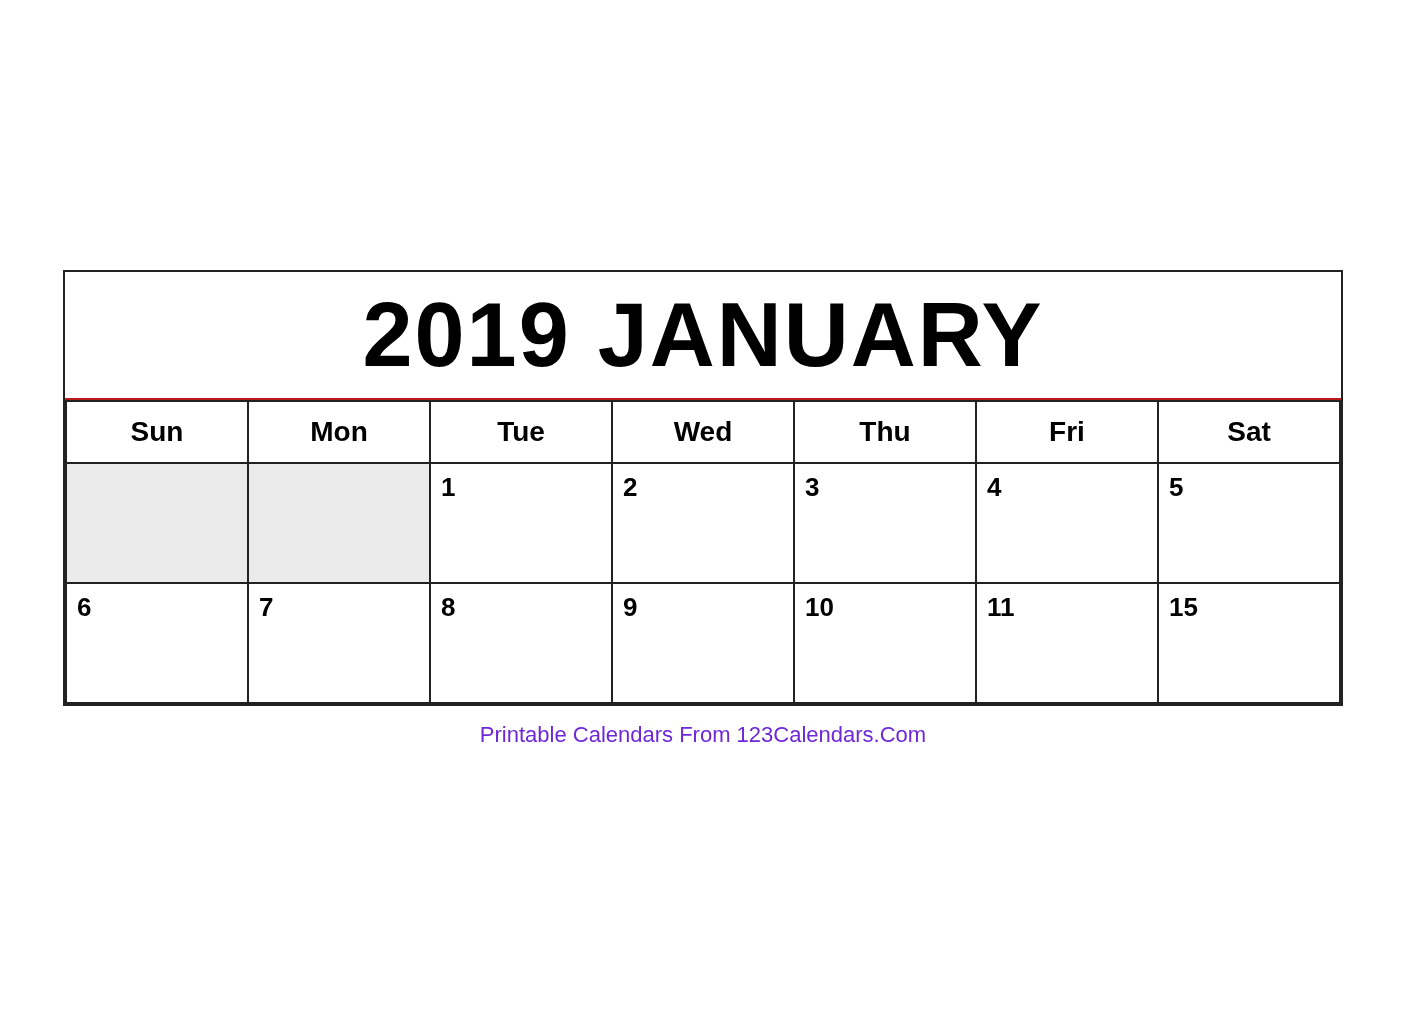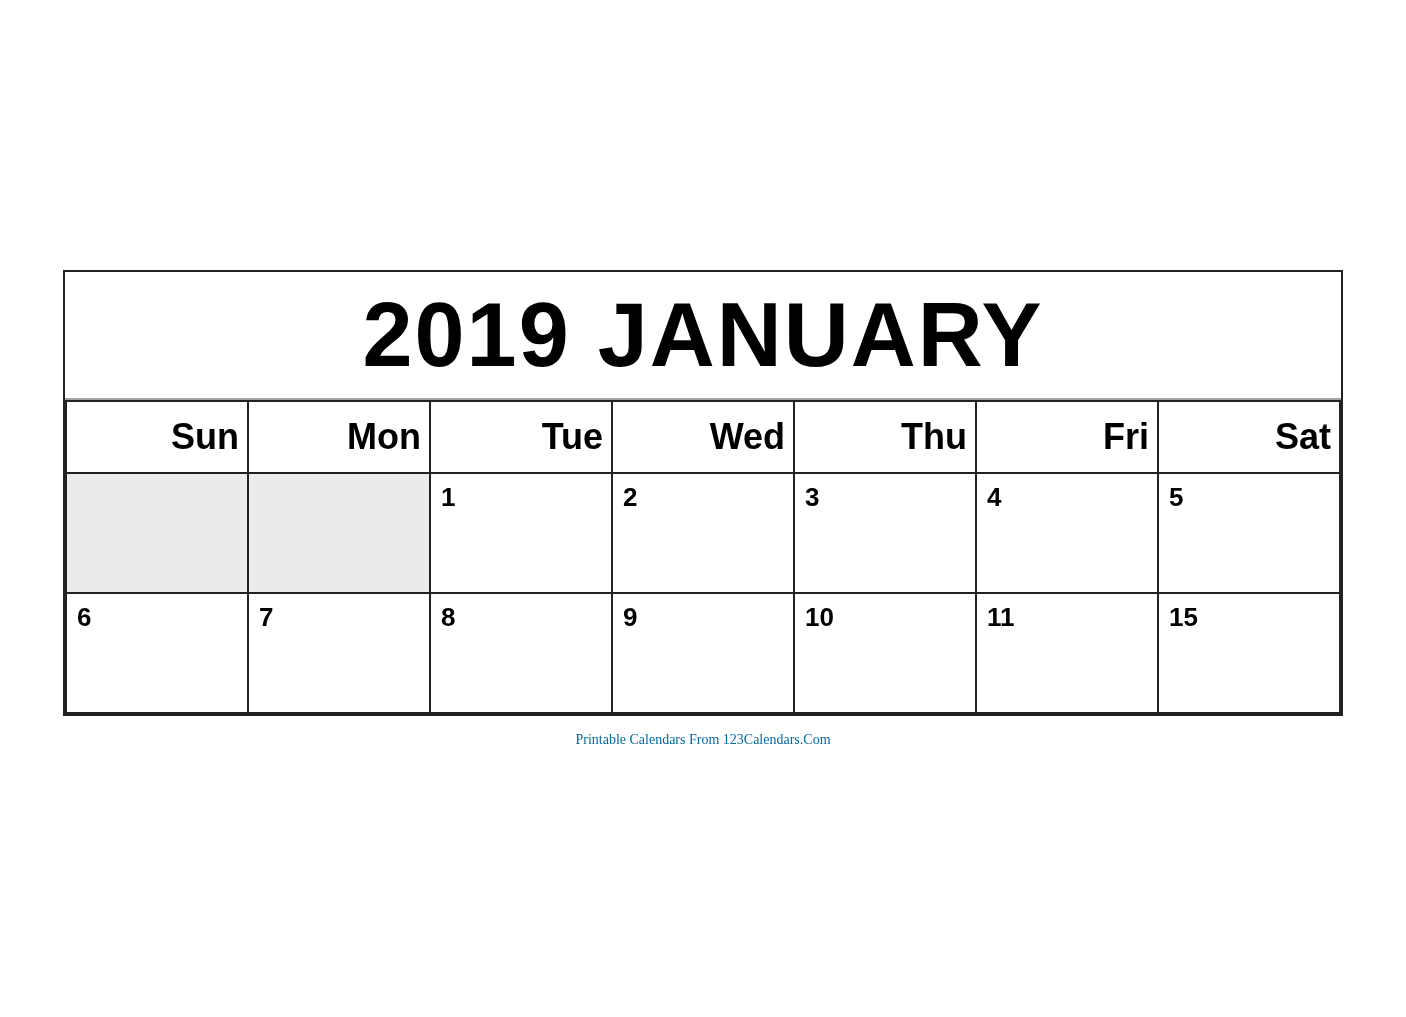--- a/index.html
+++ b/index.html
@@ -25,41 +25,41 @@
     }
 
     .calendar-container {
       border: 2px solid #222;
       background: #fff;
     }
 
     .calendar-header {
       text-align: center;
       padding: 18px 6px;
-      border-bottom: 2px solid #a3a3a3;
+      border-bottom: 2px solid #b91c1c;
     }
 
     .calendar-title {
       font-size: 90px;
       font-weight: 900;
       color: #000;
       line-height: 1;
       letter-spacing: 2px;
     }
 
     .calendar-grid {
       width: 100%;
       border-collapse: collapse;
     }
 
     .calendar-grid th {
       border: 2px solid #222;
-      text-align: right;
+      text-align: center;
       padding: 14px 8px;
-      font-size: 36px;
+      font-size: 28px;
       font-weight: 700;
       background: #fff;
       color: #000;
     }
 
     .calendar-grid td {
       border: 2px solid #222;
       width: calc(100% / 7);
       height: 120px;
       vertical-align: top;
@@ -70,23 +70,23 @@
       background: #fff;
     }
 
     .calendar-grid td.empty {
       background: #ebebeb;
     }
 
     .footer {
       text-align: center;
       margin-top: 16px;
-      font-size: 14px;
-      color: #0369a1;
-      font-family: Liberation Serif, serif;
+      font-size: 22px;
+      color: #6d28d9;
+      font-family: Liberation Sans, sans-serif;
     }
   </style>
 </head>
 <body>
 
 <div class="calendar-wrapper">
   <div class="calendar-container">
     <div class="calendar-header">
       <div class="calendar-title">2019 JANUARY</div>
     </div>

